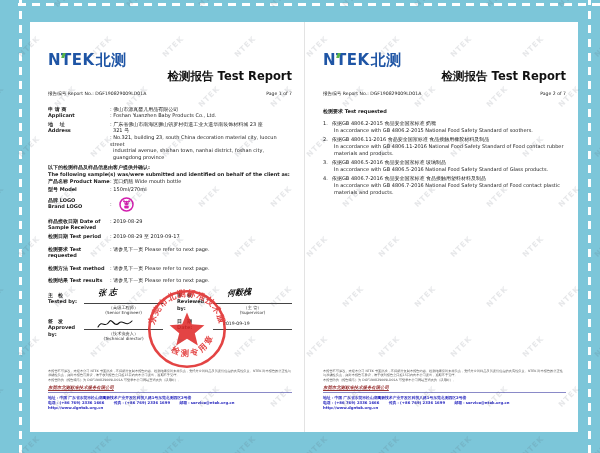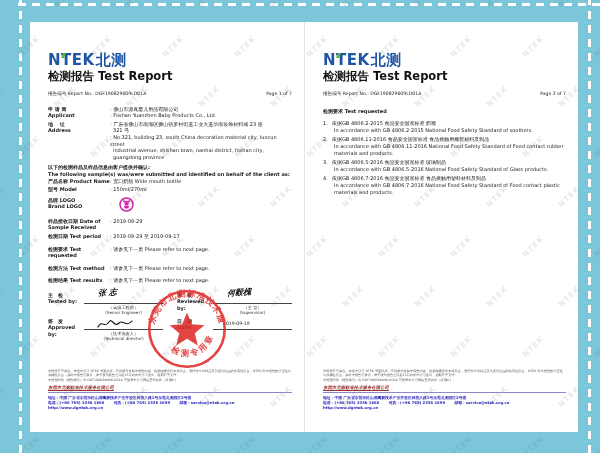--- a/index.html
+++ b/index.html
@@ -14,21 +14,21 @@
     background:repeating-linear-gradient(0deg,#fff 0 8px,transparent 8px 14px);}
   .book{position:absolute;left:30px;top:22px;width:548px;height:410px;background:#fff;
     display:flex;z-index:3;}
   .page{position:relative;width:50%;box-sizing:border-box;padding:30px 12px 0 18px;
     font-size:5px;line-height:6.6px;}
   .page-right{border-left:1px solid #e3e3e3;}
   
   .logo{font-size:15px;font-weight:bold;color:#1f55a5;letter-spacing:0.5px;line-height:16px;position:relative;margin-bottom:2px;}
   .logo .tick{position:absolute;left:14px;top:1px;width:3px;height:5px;background:#58b547;transform:skewX(-18deg);}
   .logo .lcn{margin-left:1px;}
-  .doc-title{text-align:left;font-size:11.5px;font-weight:bold;color:#111;margin:2px 0 8px 0;line-height:13px;}
+  .doc-title{text-align:right;font-size:11.5px;font-weight:bold;color:#111;margin:2px 0 8px 0;line-height:13px;}
   .report-line{display:flex;justify-content:space-between;font-size:4.6px;margin-bottom:8px;}
   
   .kv{display:flex;margin-bottom:2px;}
   .kv-label{width:62px;font-weight:bold;flex-shrink:0;}
   .kv-value{flex:1;}
   .bold{font-weight:bold;}
   .mt6{margin-top:6px;}
   .mt4{margin-top:4px;}
   
   .brandlogo{display:inline-block;vertical-align:middle;margin-left:6px;}

